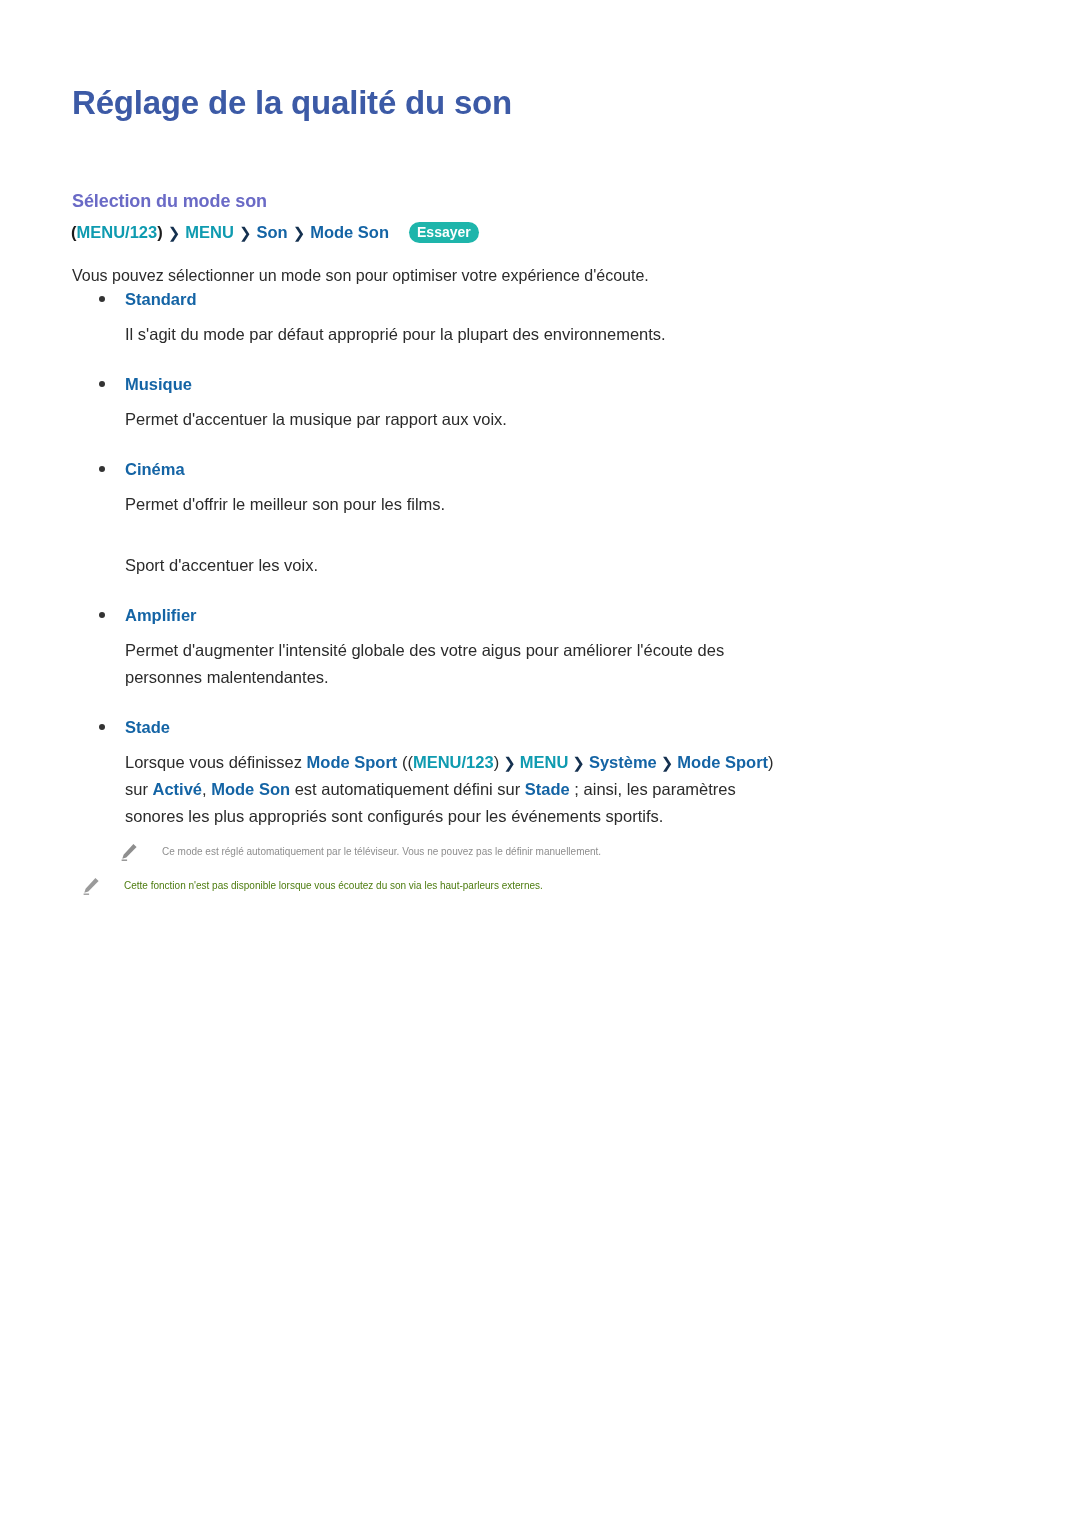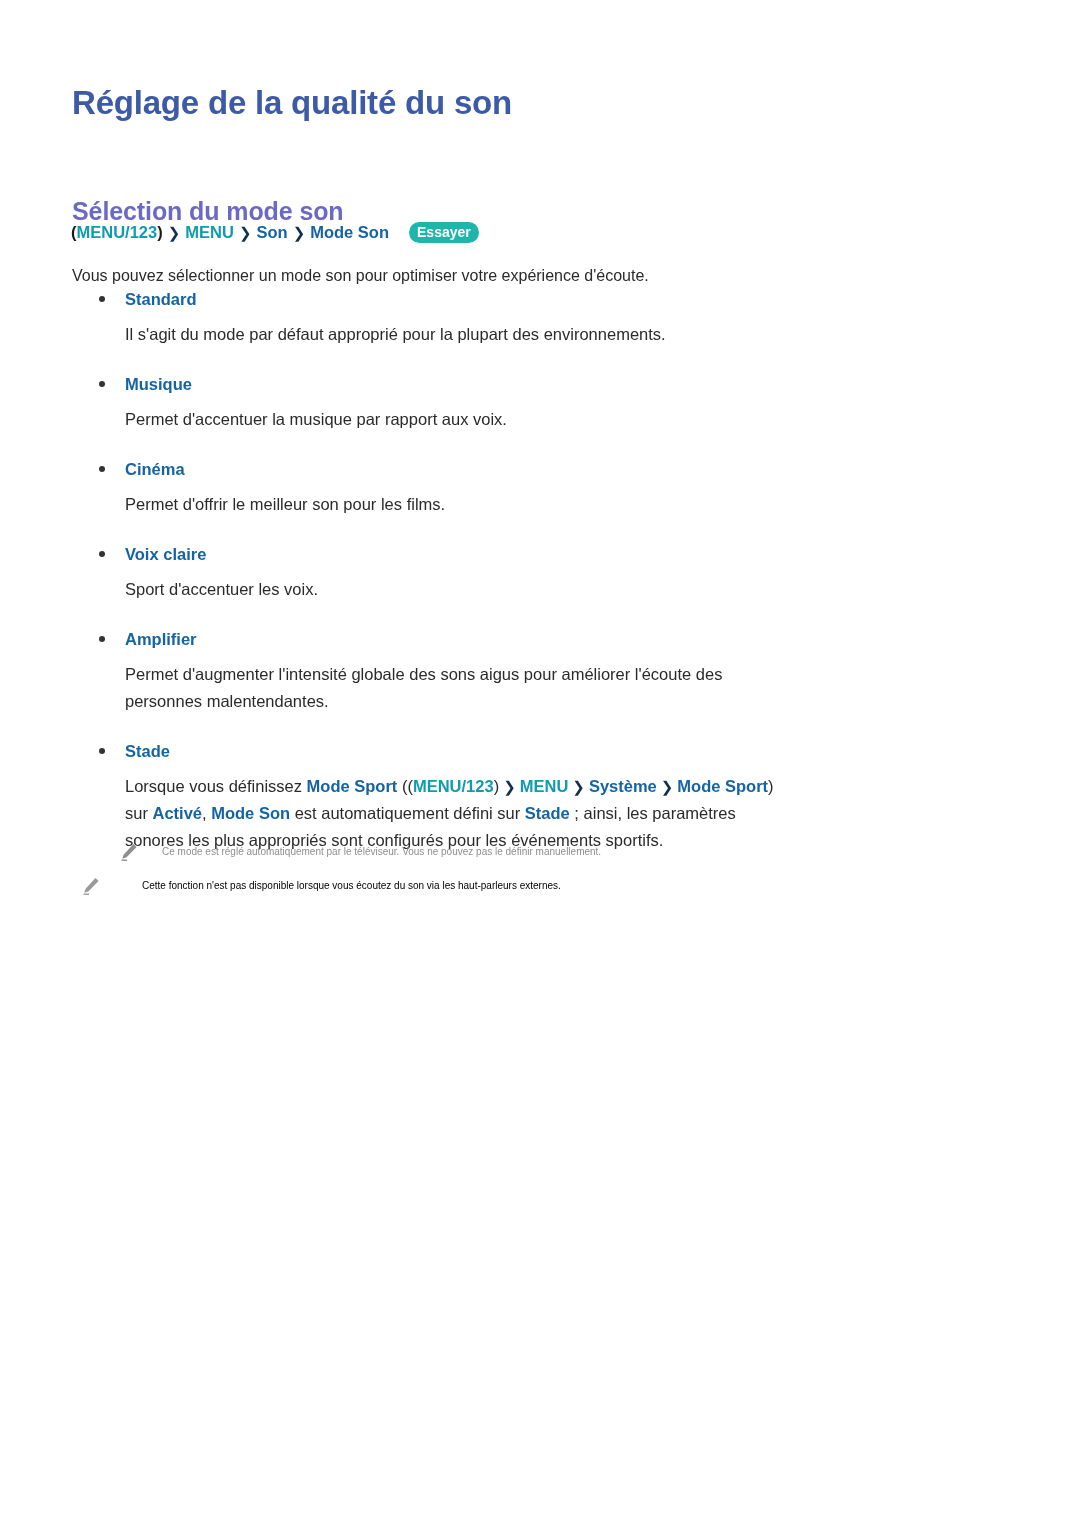--- a/index.html
+++ b/index.html
@@ -35,21 +35,21 @@
     font-weight: bold;
     color: #3c5aa6;
     letter-spacing: -0.2px;
     white-space: nowrap;
   }
 
   .section-title {
     position: absolute;
     left: 72px;
     top: 176px;
-    font-size: 25px;
+    font-size: 18px;
     font-weight: bold;
     color: #6a6ac6;
     letter-spacing: -0.1px;
     white-space: nowrap;
   }
 
   
   .breadcrumb {
     position: absolute;
     left: 71px;
@@ -138,21 +138,21 @@
 
   
   .note {
     position: absolute;
     display: flex;
     align-items: flex-start;
     font-size: 10px;
     line-height: 24px;
   }
   .note-1 { left: 118px; top: 840px; color: #8e8e8e; }
-  .note-2 { left: 80px;  top: 874px; color: #000000; gap: 18px; }
+  .note-2 { left: 80px;  top: 874px; color: #4d7c0f; }
   .note-icon {
     width: 22px;
     height: 22px;
     flex: 0 0 22px;
     margin-right: 22px;
     position: relative;
     top: 1px;
   }
   .note-icon svg { display: block; }
   .note-text { white-space: nowrap; }
@@ -195,34 +195,30 @@
     <div class="bullet-item">
       <div class="bullet-row">
         <span class="bullet-dot"></span>
         <span class="bullet-label">Cinéma</span>
       </div>
       <div class="bullet-desc">Permet d'offrir le meilleur son pour les films.</div>
     </div>
     <div class="bullet-gap"></div>
 
     <div class="bullet-item">
-      <div class="bullet-row">
-        <span class="bullet-dot"></span>
-        <span class="bullet-label">Voix claire</span>
-      </div>
       <div class="bullet-desc">Sport d'accentuer les voix.</div>
     </div>
     <div class="bullet-gap"></div>
 
     <div class="bullet-item">
       <div class="bullet-row">
         <span class="bullet-dot"></span>
         <span class="bullet-label">Amplifier</span>
       </div>
-      <div class="bullet-desc">Permet d'augmenter l'intensité globale des sons aigus pour améliorer l'écoute des personnes malentendantes.</div>
+      <div class="bullet-desc">Permet d'augmenter l'intensité globale des votre aigus pour améliorer l'écoute des personnes malentendantes.</div>
     </div>
     <div class="bullet-gap"></div>
 
     <div class="bullet-item">
       <div class="bullet-row">
         <span class="bullet-dot"></span>
         <span class="bullet-label">Stade</span>
       </div>
       <div class="bullet-desc"><span class="plain">Lorsque vous définissez </span><span class="em-blue">Mode Sport</span><span class="plain"> ((</span><span class="em-teal">MENU/123</span><span class="plain">)</span><span class="em-sep">❯</span><span class="em-teal">MENU</span><span class="em-sep">❯</span><span class="em-blue">Système</span><span class="em-sep">❯</span><span class="em-blue">Mode Sport</span><span class="plain">) sur </span><span class="em-blue">Activé</span><span class="plain">, </span><span class="em-blue">Mode Son</span><span class="plain"> est automatiquement défini sur </span><span class="em-blue">Stade</span><span class="plain"> ; ainsi, les paramètres sonores les plus appropriés sont configurés pour les événements sportifs.</span></div>
     </div>

